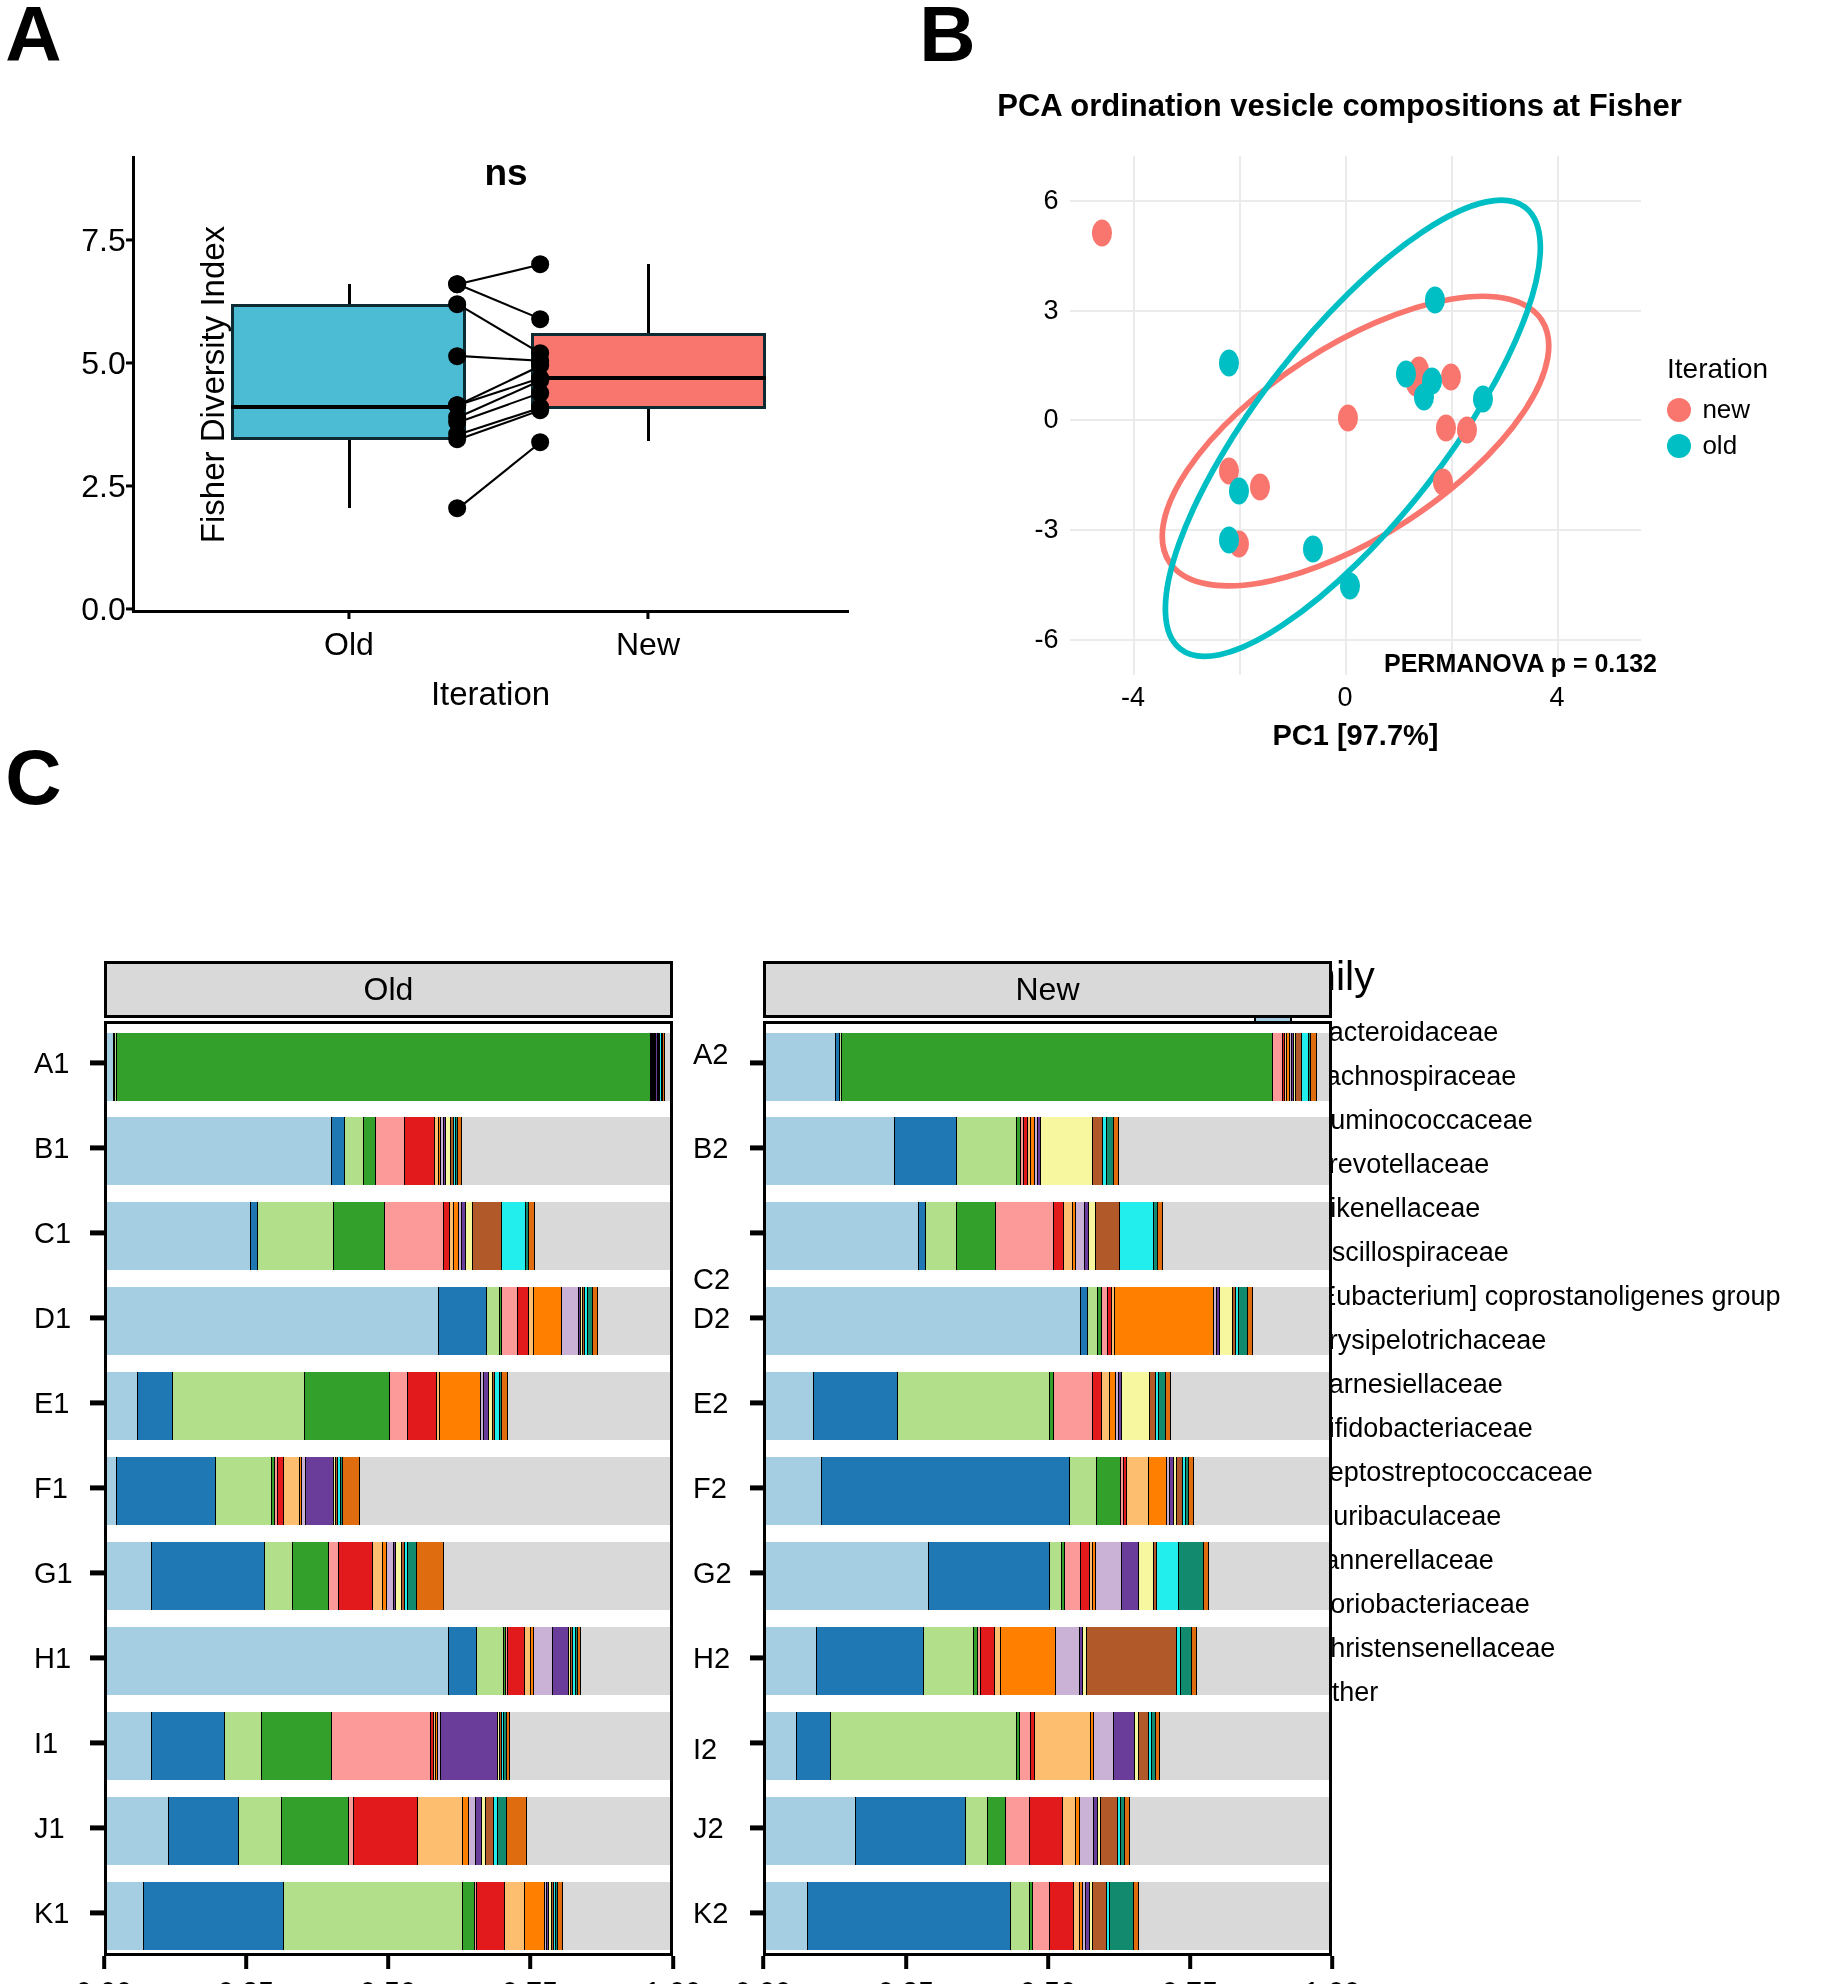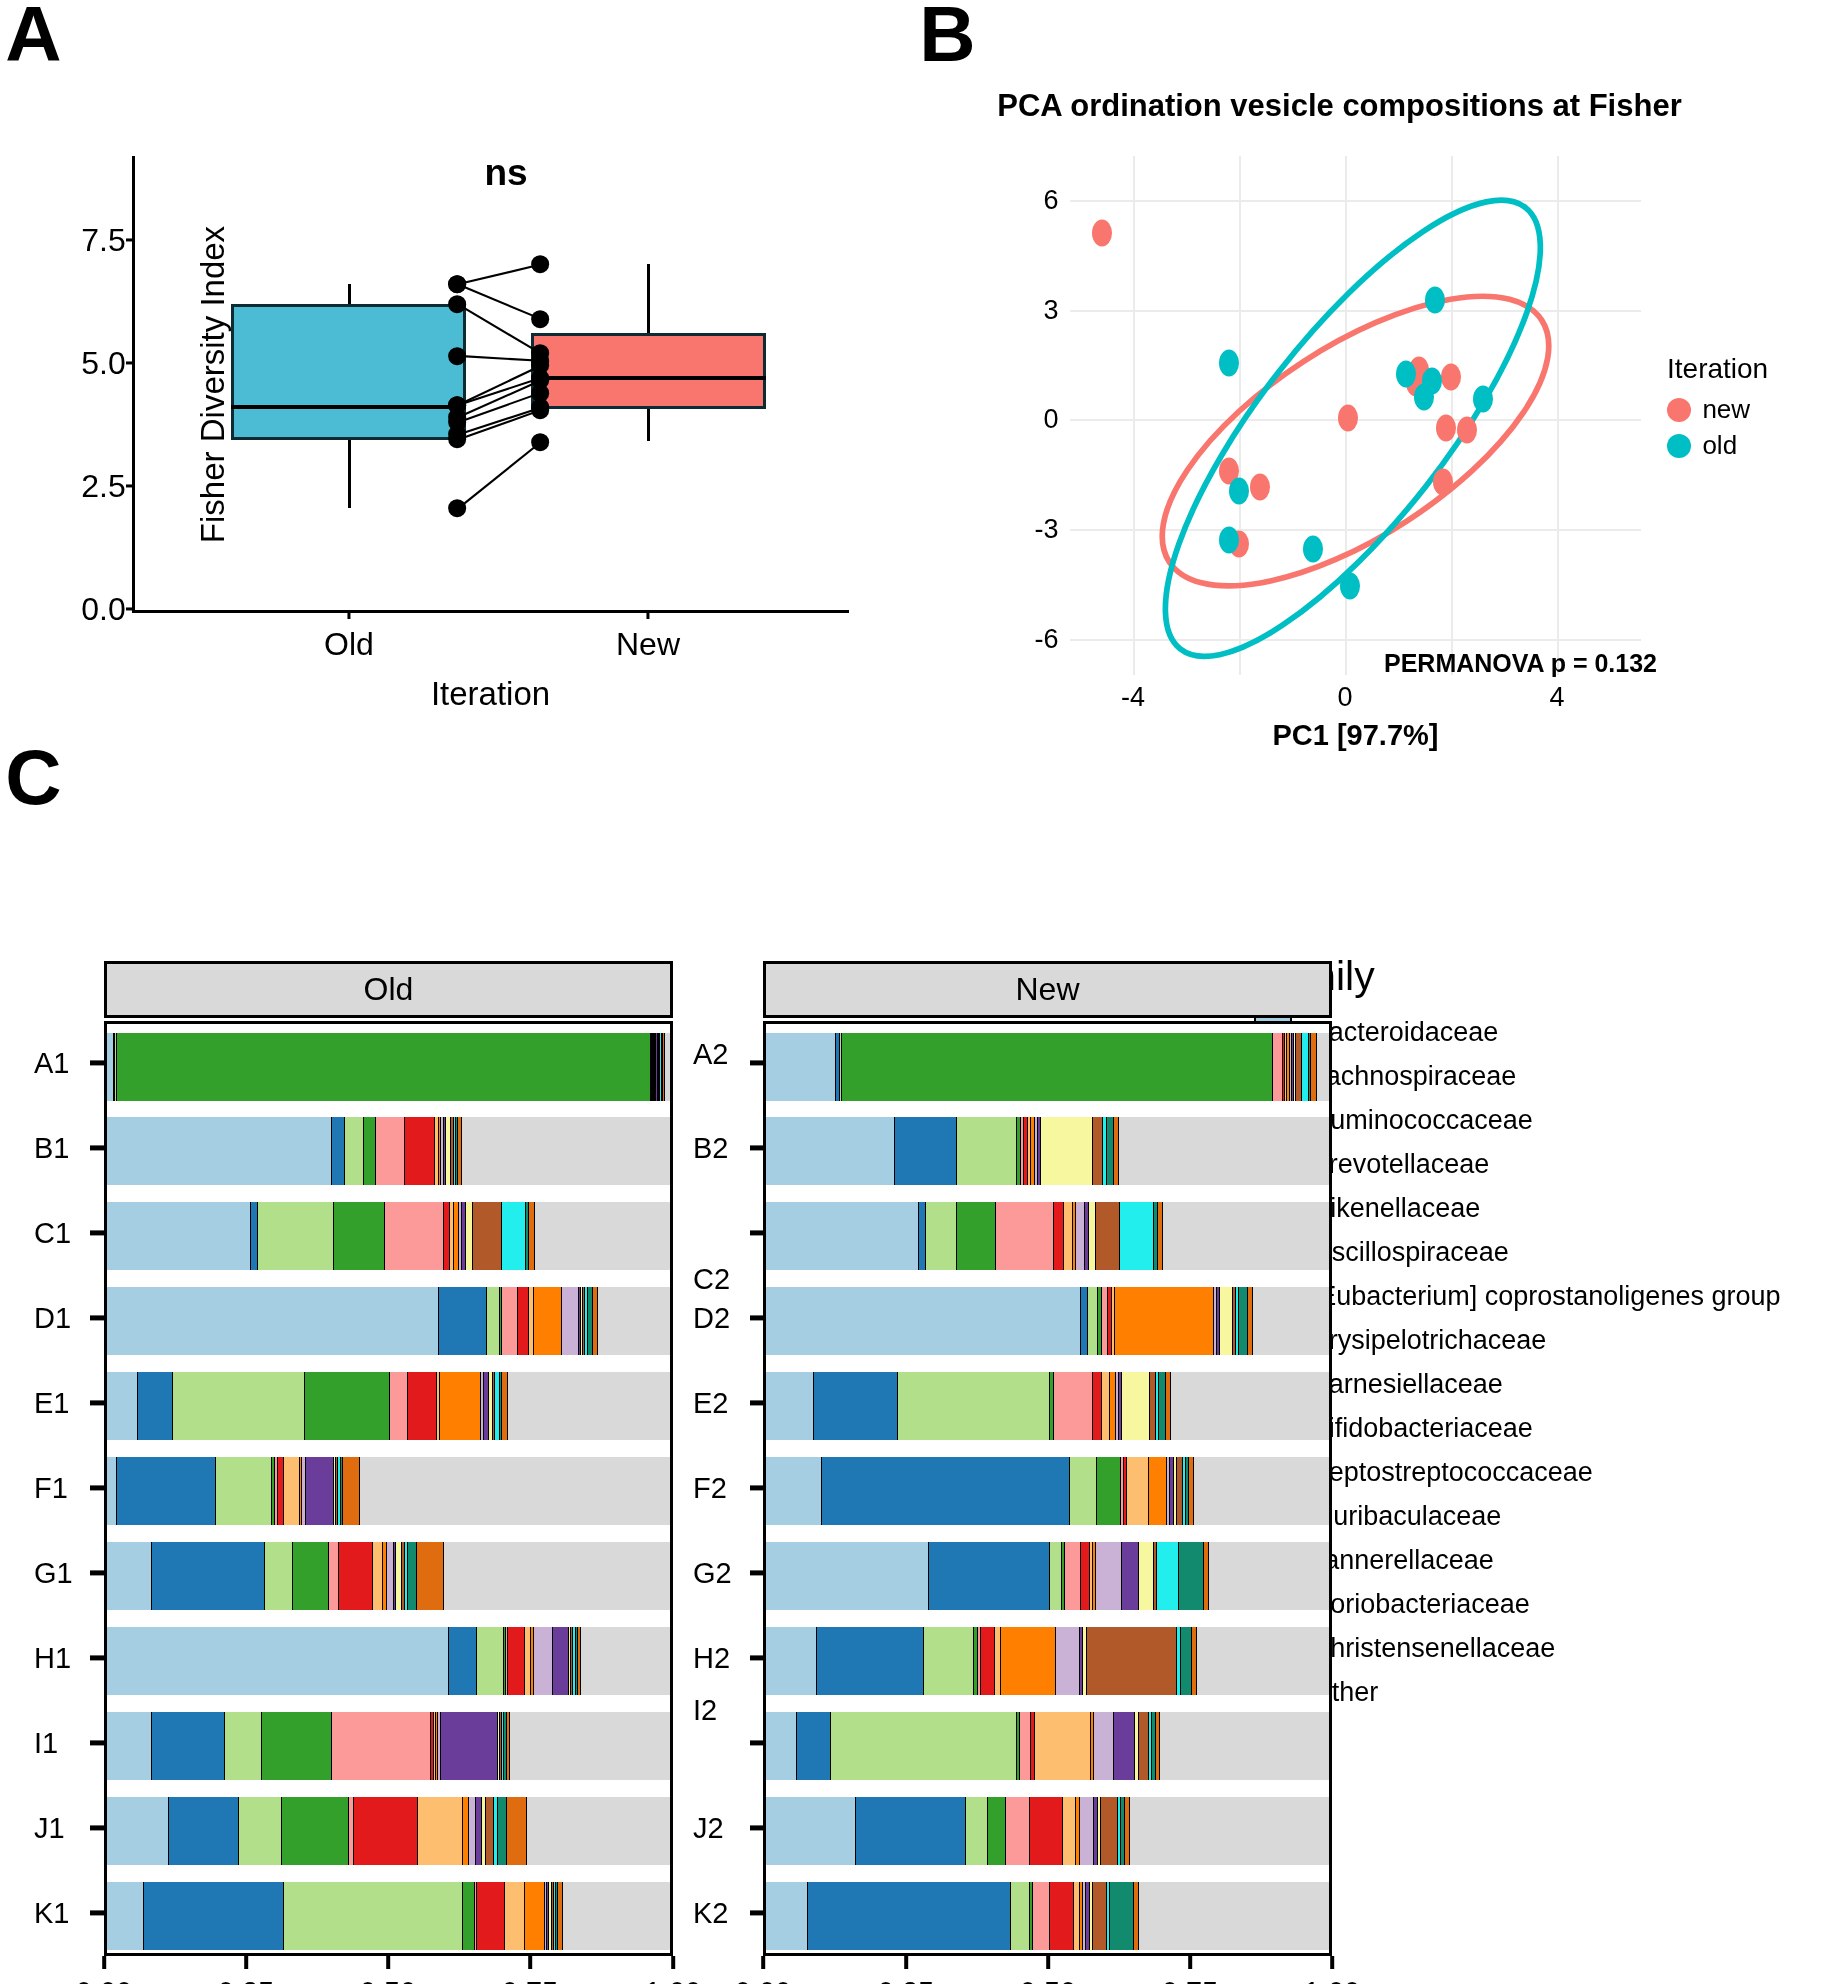--- a/index.html
+++ b/index.html
@@ -704,21 +704,21 @@
     <div class="rowlab" style="left: 693px; top: 549px;">D2</div>
     <div class="rowtick" style="left: 750px; top: 549px;"></div>
     <div class="rowlab" style="left: 693px; top: 634px;">E2</div>
     <div class="rowtick" style="left: 750px; top: 634px;"></div>
     <div class="rowlab" style="left: 693px; top: 719px;">F2</div>
     <div class="rowtick" style="left: 750px; top: 719px;"></div>
     <div class="rowlab" style="left: 693px; top: 804px;">G2</div>
     <div class="rowtick" style="left: 750px; top: 804px;"></div>
     <div class="rowlab" style="left: 693px; top: 889px;">H2</div>
     <div class="rowtick" style="left: 750px; top: 889px;"></div>
-    <div class="rowlab" style="left: 693px; top: 941px; text-align: right;">I2</div>
+    <div class="rowlab" style="left: 693px; top: 980px; text-align: right;">I2</div>
     <div class="rowtick" style="left: 750px; top: 974px;"></div>
     <div class="rowlab" style="left: 693px; top: 1059px;">J2</div>
     <div class="rowtick" style="left: 750px; top: 1059px;"></div>
     <div class="rowlab" style="left: 693px; top: 1144px;">K2</div>
     <div class="rowtick" style="left: 750px; top: 1144px;"></div>
     <div class="xtickmarkC" style="left: 763px; top: 1187px;"></div>
     <div class="xtickC" style="left: 763px; top: 1207px;">0.00</div>
     <div class="xtickmarkC" style="left: 906px; top: 1187px;"></div>
     <div class="xtickC" style="left: 906px; top: 1207px;">0.25</div>
     <div class="xtickmarkC" style="left: 1048px; top: 1187px;"></div>

